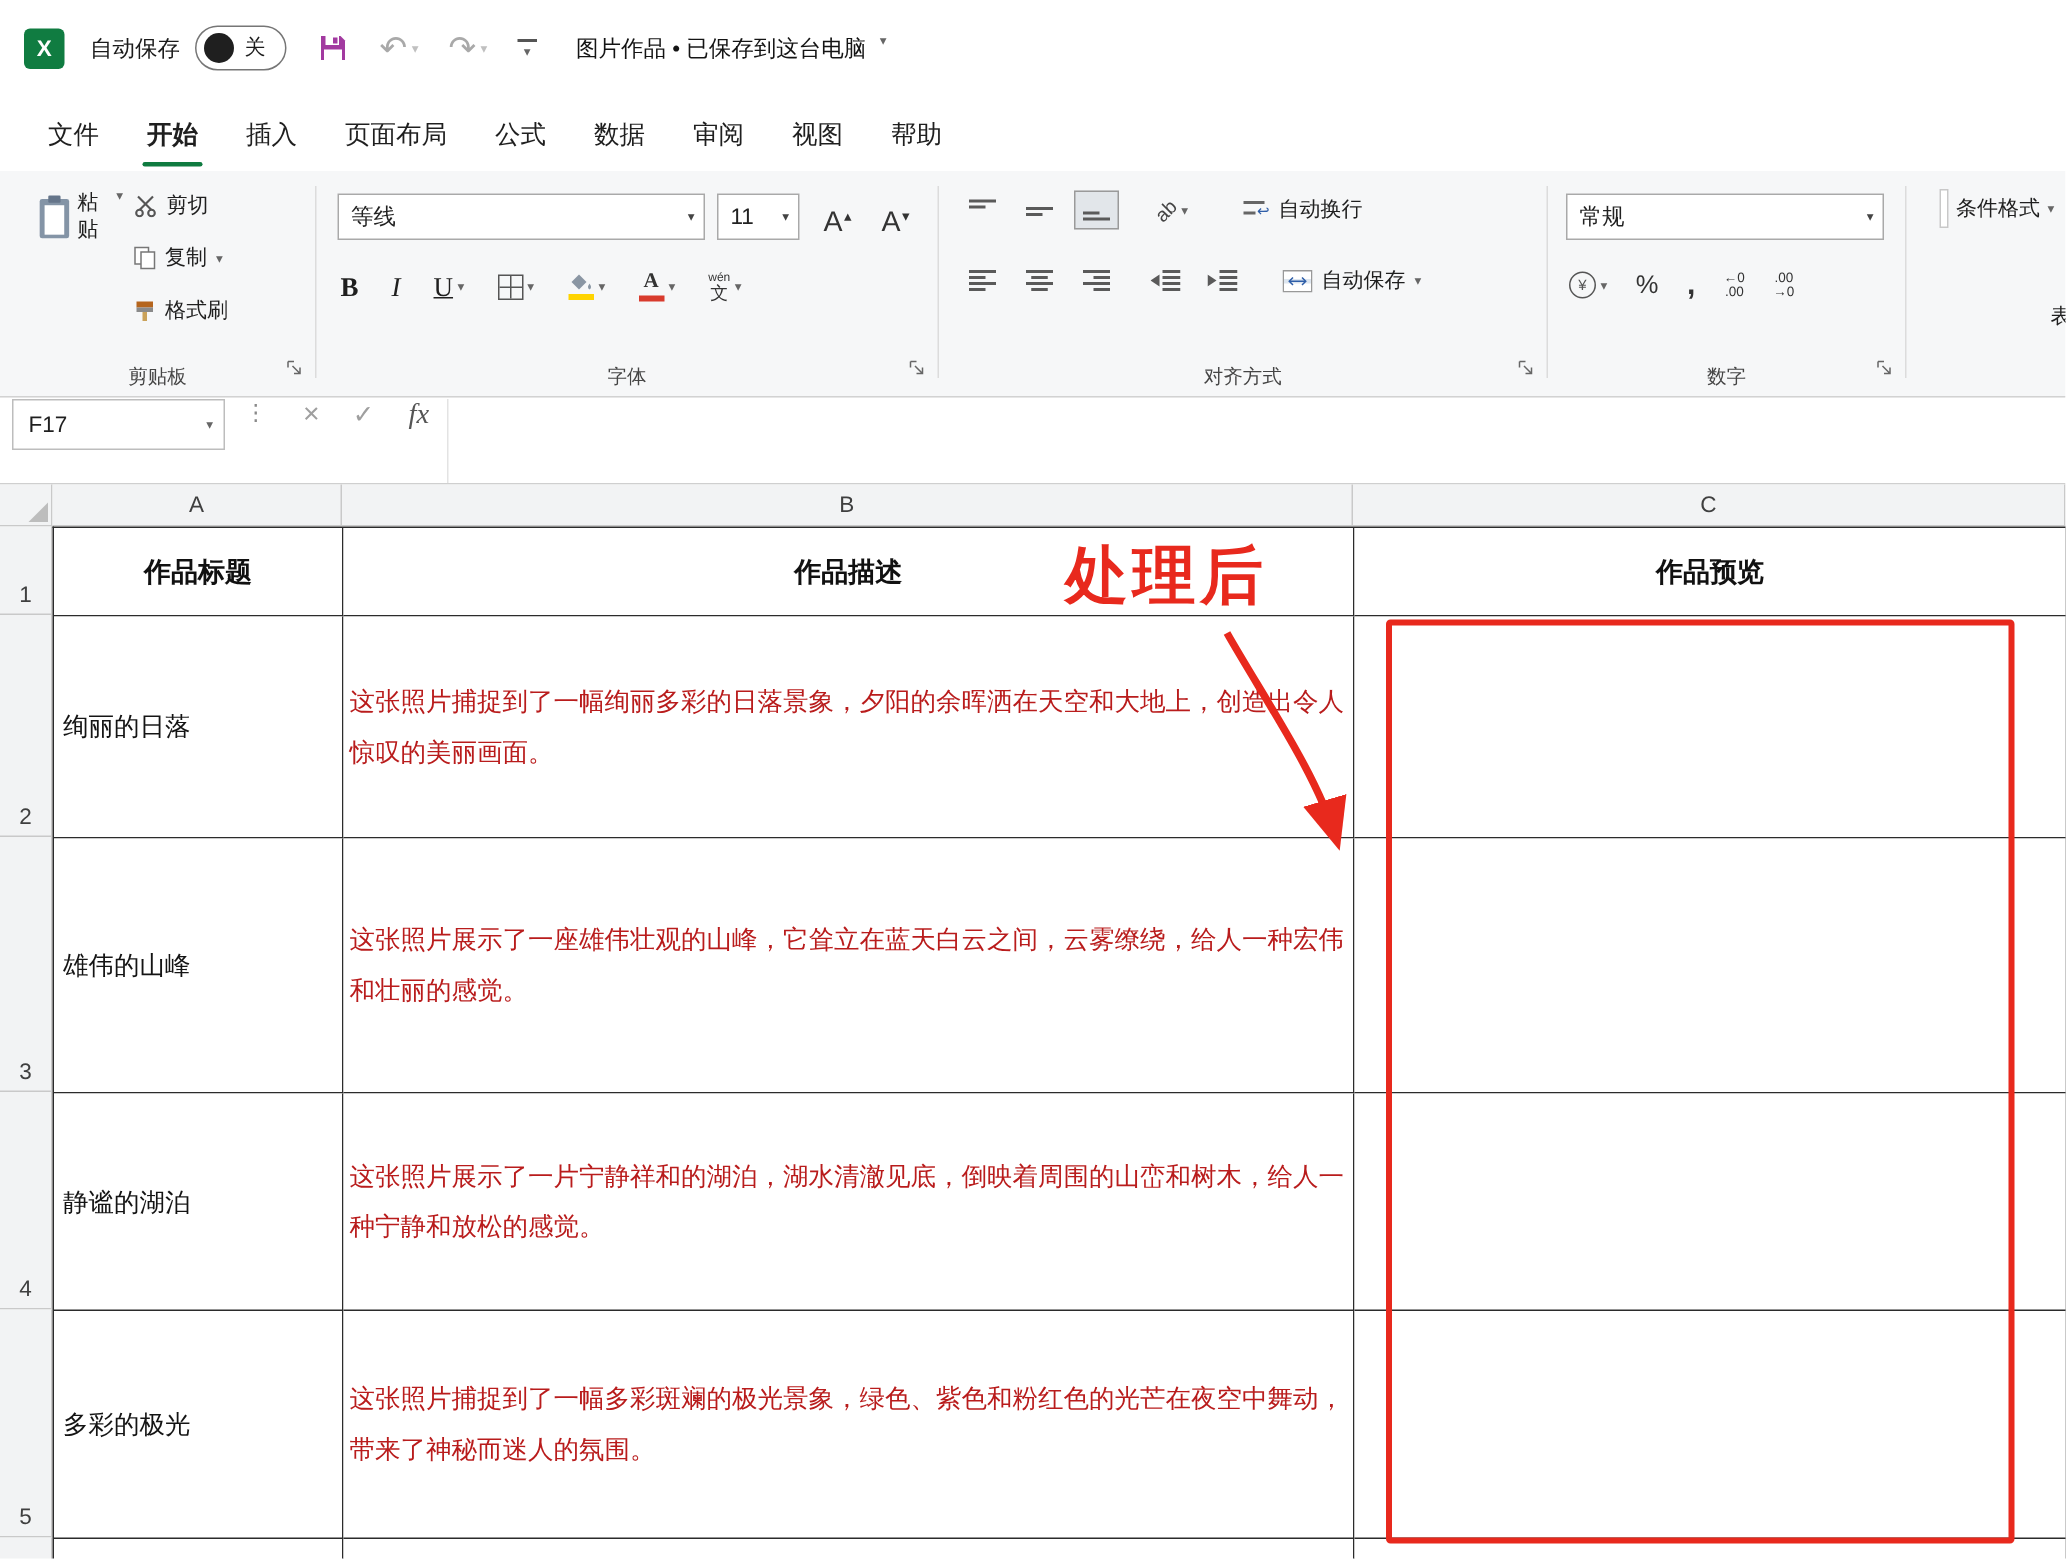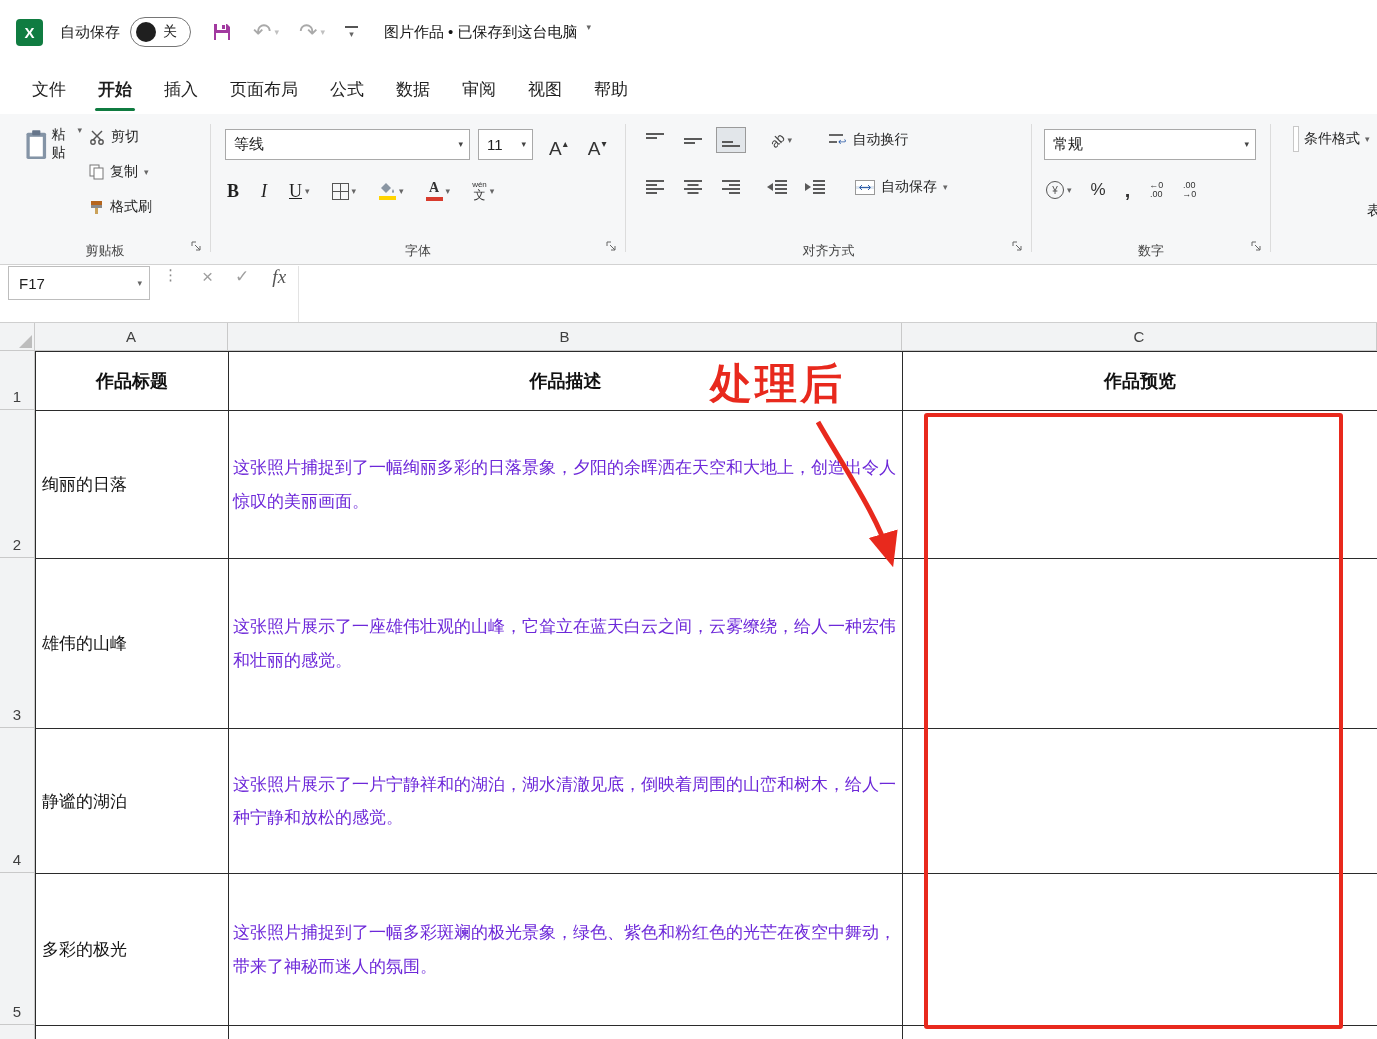--- a/index.html
+++ b/index.html
@@ -107,21 +107,21 @@
       border-right:1px solid #c9c9c9;border-bottom:1px solid #c9c9c9;cursor:pointer}
   .rowheads{position:absolute;left:0;top:351px;width:35px}
   .rh{display:flex;align-items:flex-end;justify-content:center;padding-bottom:4px;font-size:15px;color:#3f3f3f;
       border-right:1px solid #c9c9c9;border-bottom:1px solid #c9c9c9;background:#f2f3f4;cursor:pointer}
   .tbl{position:absolute;left:35px;top:351px;display:grid;grid-template-columns:193px 674px 475px;
        grid-template-rows:59px 148px 170px 145px 152px 18px;border-top:1px solid #2b2b2b;border-left:1px solid #2b2b2b;background:#fff}
   .cell{border-right:1px solid #2b2b2b;border-bottom:1px solid #2b2b2b;overflow:hidden;cursor:cell;background:#fff}
   .th{display:flex;align-items:center;justify-content:center;font-weight:700;font-size:18px;color:#111;
       font-family:"Liberation Serif",serif}
   .ttl{display:flex;align-items:center;padding-left:6px;font-size:17px;color:#141414}
-  .desc{display:flex;align-items:center;padding:0 4px;font-size:17px;line-height:1.95;color:#6d28d9}
+  .desc{display:flex;align-items:center;padding:0 4px;font-size:17px;line-height:1.95;color:#b91c1c}
   .r6{border-bottom:none}
 
   
   .anno-text{position:absolute;left:710px;top:356px;font-size:42px;font-weight:700;color:#E8291D;letter-spacing:3px;pointer-events:none}
   .anno-arrow{position:absolute;left:788px;top:408px;pointer-events:none}
   .anno-rect{position:absolute;left:924px;top:413px;width:419px;height:616px;border:4px solid #E8291D;border-radius:3px;pointer-events:none}
 </style>
 </head>
 <body>
 

